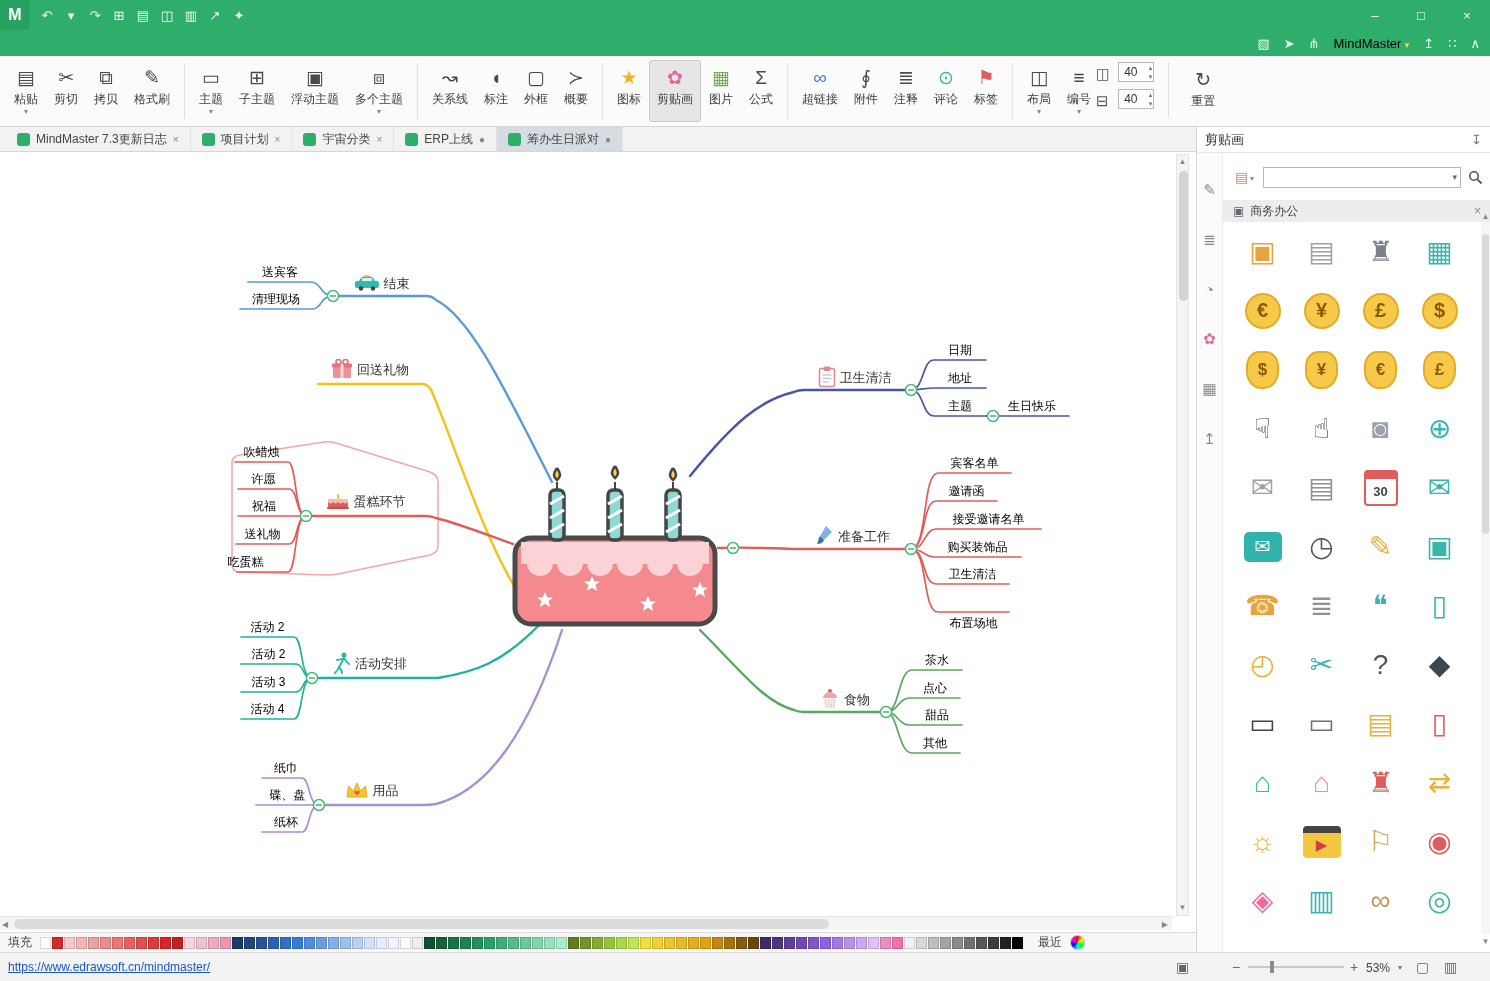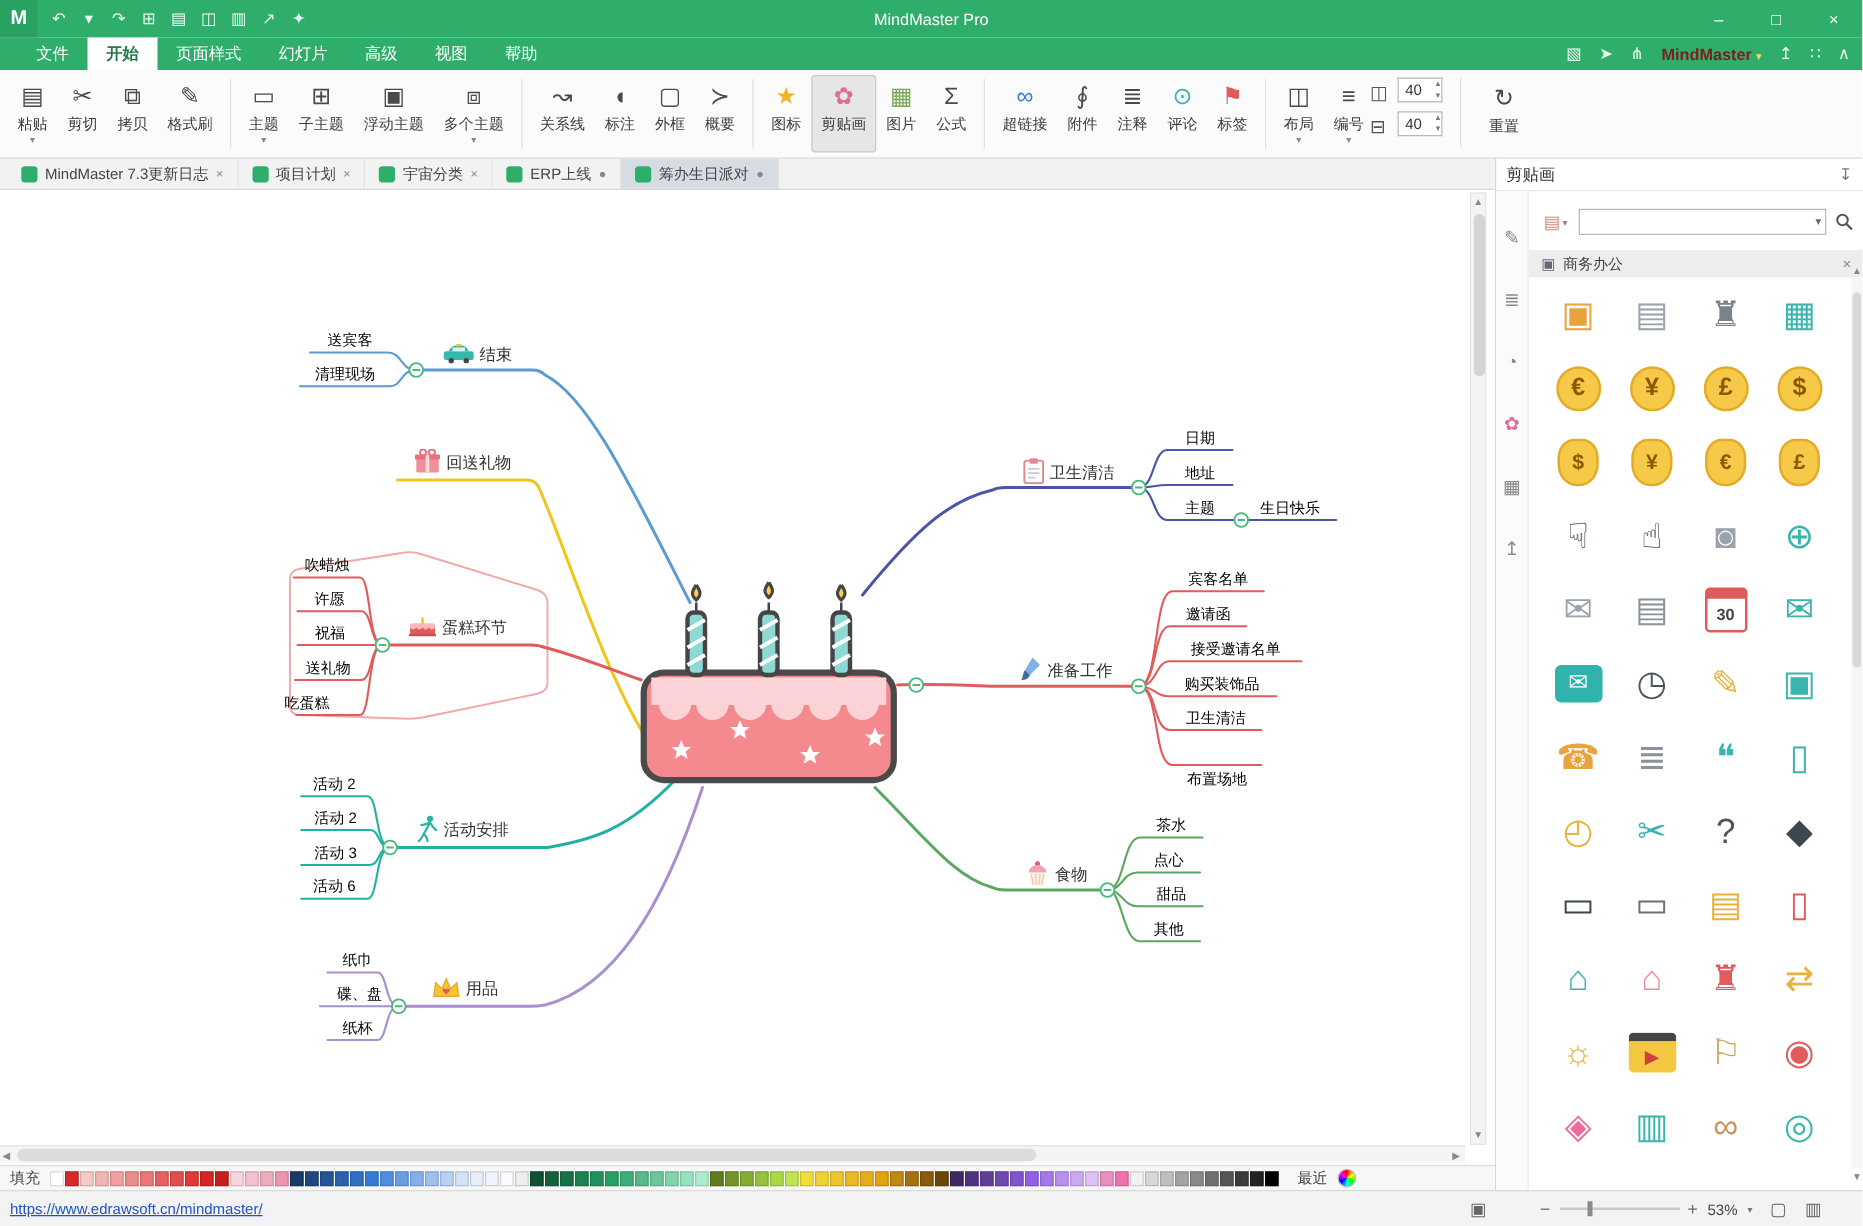--- a/index.html
+++ b/index.html
@@ -14,21 +14,21 @@
 .tb-title{position:absolute;left:0;right:0;text-align:center;font-size:13px;color:#fff;pointer-events:none}
 .tb-controls{position:absolute;right:0;top:0;display:flex;height:30px}
 .tb-btn{width:46px;height:30px;display:flex;align-items:center;justify-content:center;font-size:13px;color:#fff}
 
 
 .menubar{position:absolute;left:0;top:30px;width:1490px;height:26px;background:#2fae6b;display:flex;align-items:stretch;padding-left:14px}
 .mtab{padding:0 15px;line-height:26px;font-size:13px;color:#fff;cursor:default}
 .mtab.active{background:#fff;color:#1f7a47;font-weight:bold}
 .menu-right{position:absolute;right:10px;top:0;height:26px;display:flex;align-items:center;gap:14px}
 .mr-ico{color:#eafbf1;font-size:13px}
-.brand{color:#7f1d1d;font-weight:bold;font-size:13px}
+.brand{color:#000000;font-weight:normal;font-size:13px}
 .brand-caret{color:#ffd83d;font-size:9px}
 
 
 .ribbon{position:absolute;left:0;top:56px;width:1490px;height:71px;background:#fbfbfb;border-bottom:1px solid #d5d5d5}
 .ribbon-items{display:flex;align-items:flex-start;padding:4px 6px}
 .rbtn{min-width:40px;height:62px;display:flex;flex-direction:column;align-items:center;padding:3px 7px 0;border-radius:3px;border:1px solid transparent}
 .ricon{font-size:19px;height:28px;line-height:28px;color:#4a4a4a}
 .rlabel{font-size:12px;color:#3c3c3c;line-height:15px}
 .rcaret{font-size:8px;color:#888;line-height:9px}
 .rbtn.sep{min-width:1px;width:1px;height:56px;padding:0;background:#e2e2e2;margin:3px 6px;border:none}
@@ -119,39 +119,28 @@
   <span class="tb-ico">↶</span>
       <span class="tb-ico">▾</span>
       <span class="tb-ico">↷</span>
       <span class="tb-ico">⊞</span>
       <span class="tb-ico">▤</span>
       <span class="tb-ico">◫</span>
       <span class="tb-ico">▥</span>
       <span class="tb-ico">↗</span>
       <span class="tb-ico">✦</span>
     </div>
-  <div class="tb-title">MindMaster Pro</div>
   <div class="tb-controls">
     <span class="tb-btn">–</span>
     <span class="tb-btn">□</span>
     <span class="tb-btn">×</span>
   </div>
 </div>
 
 <div class="menubar">
-  <div style="display:flex">
-
-  <span class="mtab">文件</span>
-      <span class="mtab active">开始</span>
-      <span class="mtab">页面样式</span>
-      <span class="mtab">幻灯片</span>
-      <span class="mtab">高级</span>
-      <span class="mtab">视图</span>
-      <span class="mtab">帮助</span>
-    </div>
   <div class="menu-right">
     <span style="display:flex;gap:14px">
 
     <span class="mr-ico">▧</span>
         <span class="mr-ico">➤</span>
         <span class="mr-ico">⋔</span>
       </span>
     <span><span class="brand">MindMaster</span> <span class="brand-caret">▾</span></span>
     <span style="display:flex;gap:14px">
 
@@ -592,21 +581,21 @@
   <div class="mnode" style="left:241px;top:468px;width:53px;height:15px">
       <span>活动 2</span>
     </div>
   <div class="mnode" style="left:241px;top:495px;width:55px;height:15px">
       <span>活动 2</span>
     </div>
   <div class="mnode" style="left:241px;top:523px;width:55px;height:15px">
       <span>活动 3</span>
     </div>
   <div class="mnode" style="left:241px;top:550px;width:53px;height:15px">
-      <span>活动 6</span>
+      <span>活动 4</span>
     </div>
 
   <div class="mnode parent" style="left:319px;top:627px;width:105px;height:24px">
     <span><svg width="24" height="18" viewBox="0 0 24 18">
           <path d="M2,16 L3.5,5 L8.5,10 L12,2 L15.5,10 L20.5,5 L22,16 Z" fill="#f5c431" stroke="#e3a92c" stroke-width="1"></path>
           <path d="M12,10.5 c-1.6,-1.8 -4,0 -2.2,2 l2.2,2 l2.2,-2 c1.8,-2 -0.6,-3.8 -2.2,-2 z" fill="#e05c5c"></path>
         </svg></span>
     <span>用品</span>
   </div>
   <div class="mnode" style="left:262px;top:609px;width:48px;height:15px">

